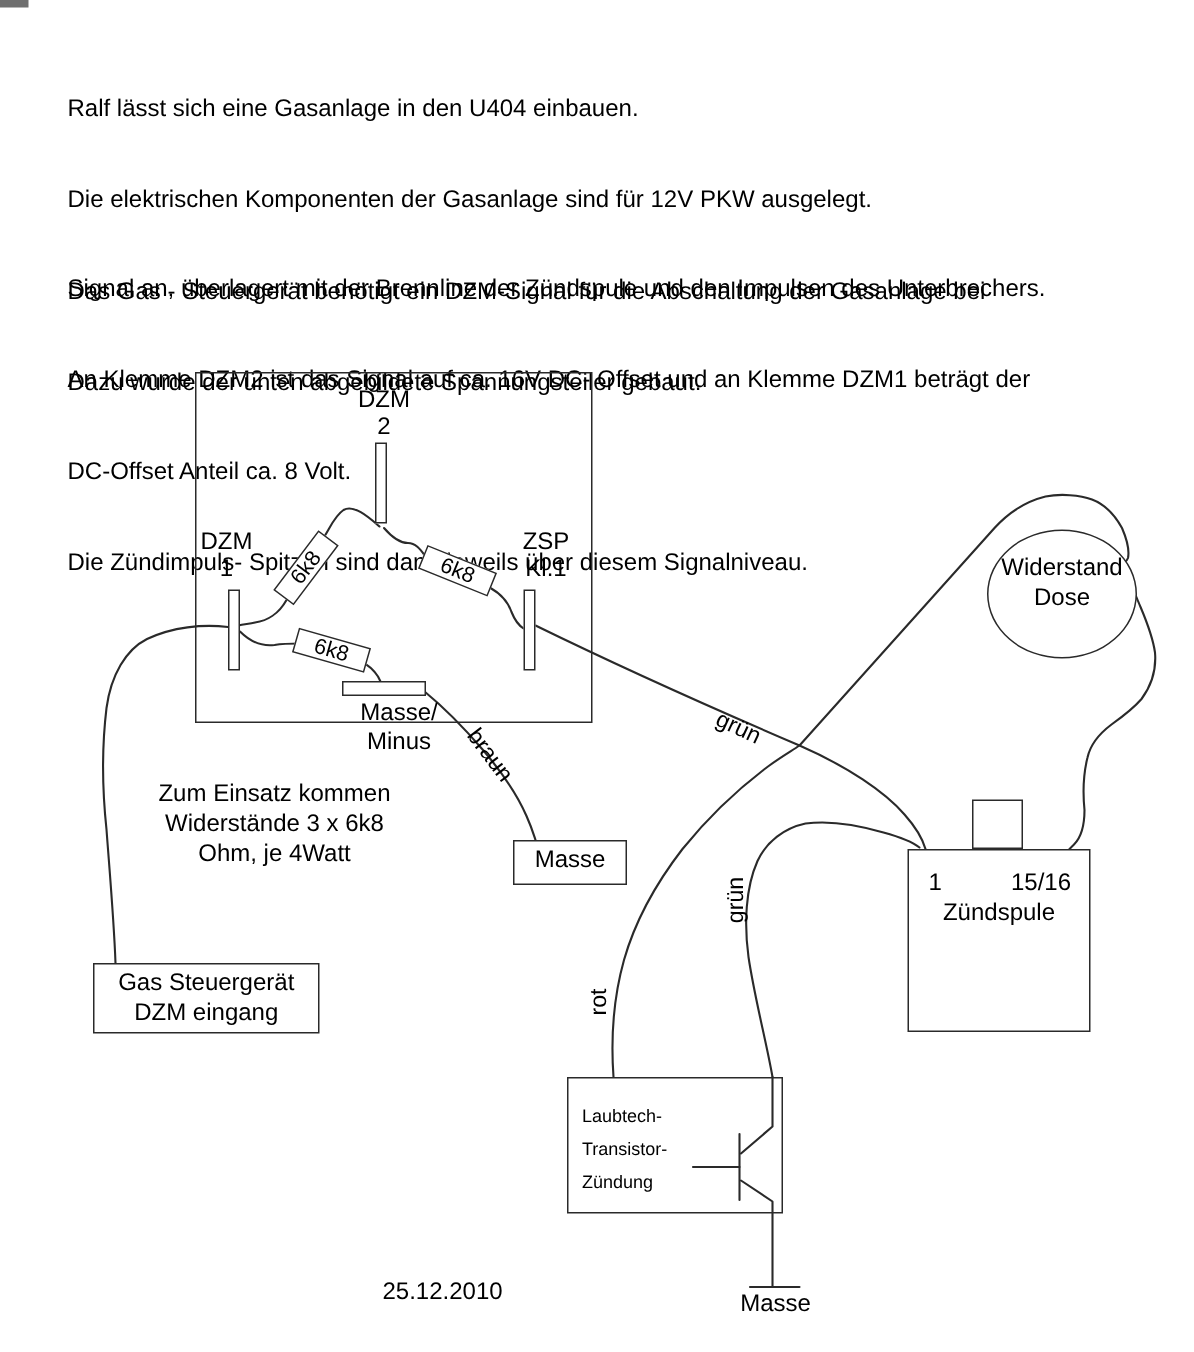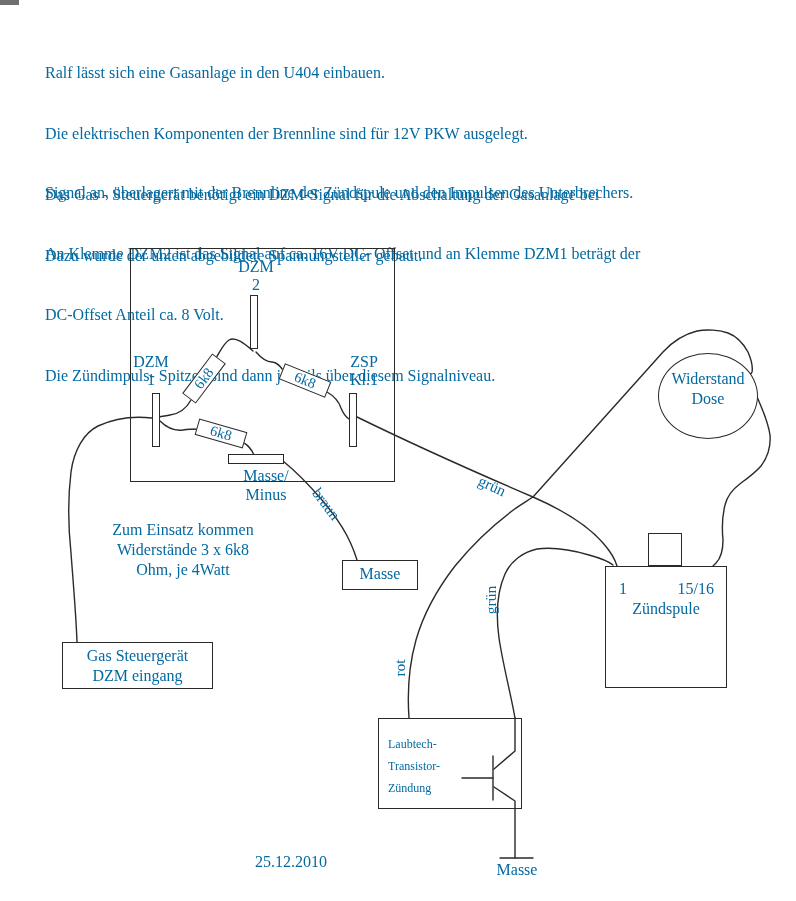--- a/index.html
+++ b/index.html
@@ -1,19 +1,19 @@
 <!DOCTYPE html>
 <html><head>
 <meta charset="utf-8">
 <style>
   html,body{margin:0;padding:0;background:#fff;}
   #page{
     position:relative;width:796px;height:893px;background:#ffffff;
-    font-family:Liberation Serif, serif;
-    color:#0369a1;overflow:hidden;
+    font-family:Liberation Sans, sans-serif;
+    color:#000000;overflow:hidden;
   }
   #wires{position:absolute;left:0;top:0;z-index:1;}
   .abs{position:absolute;z-index:2;box-sizing:border-box;}
   .txt{white-space:pre;line-height:20.4px;font-size:16px;}
   .para div{white-space:pre;}
   .lbl{position:absolute;z-index:3;white-space:nowrap;font-size:16px;}
   .center{transform:translateX(-50%);text-align:center;}
   .rot{transform-origin:center;}
   .box{border:1.8px solid #2a2a2a;background:transparent;}
   .thinbox{border:1.5px solid #2a2a2a;background:transparent;}
@@ -97,21 +97,21 @@
       <path d="M 494,787 L 515,801 L 515,858"></path>
       <path d="M 500,858 L 533,858"></path>
     </g>
 
     <rect x="0" y="0" width="19" height="5" fill="#6f6f6f"></rect>
     <rect x="779" y="896" width="17" height="5" fill="#4a4a4a"></rect>
   </svg>
 
   <div class="abs para txt" style="left:45px;top:22px;">
     <div>Ralf lässt sich eine Gasanlage in den U404 einbauen.</div>
-    <div>Die elektrischen Komponenten der Brennline sind für 12V PKW ausgelegt.</div>
+    <div>Die elektrischen Komponenten der Gasanlage sind für 12V PKW ausgelegt.</div>
     <div>Das Gas - Steuergerät benötigt ein DZM-Signal für die Abschaltung der Gasanlage bei</div>
     <div>Dazu wurde der unten abgebildete Spannungsteiler gebaut.</div>
   </div>
 
   <div class="abs para txt" style="left:45px;top:142px;">
     <div>Signal an, überlagert mit der Brennline der Zündspule und den Impulsen des Unterbrechers.</div>
     <div>An Klemme DZM2 ist das Signal auf ca. 16V DC- Offset und an Klemme DZM1 beträgt der</div>
     <div>DC-Offset Anteil ca. 8 Volt.</div>
     <div>Die Zündimpuls- Spitzen sind dann jeweils über diesem Signalniveau.</div>
   </div>

